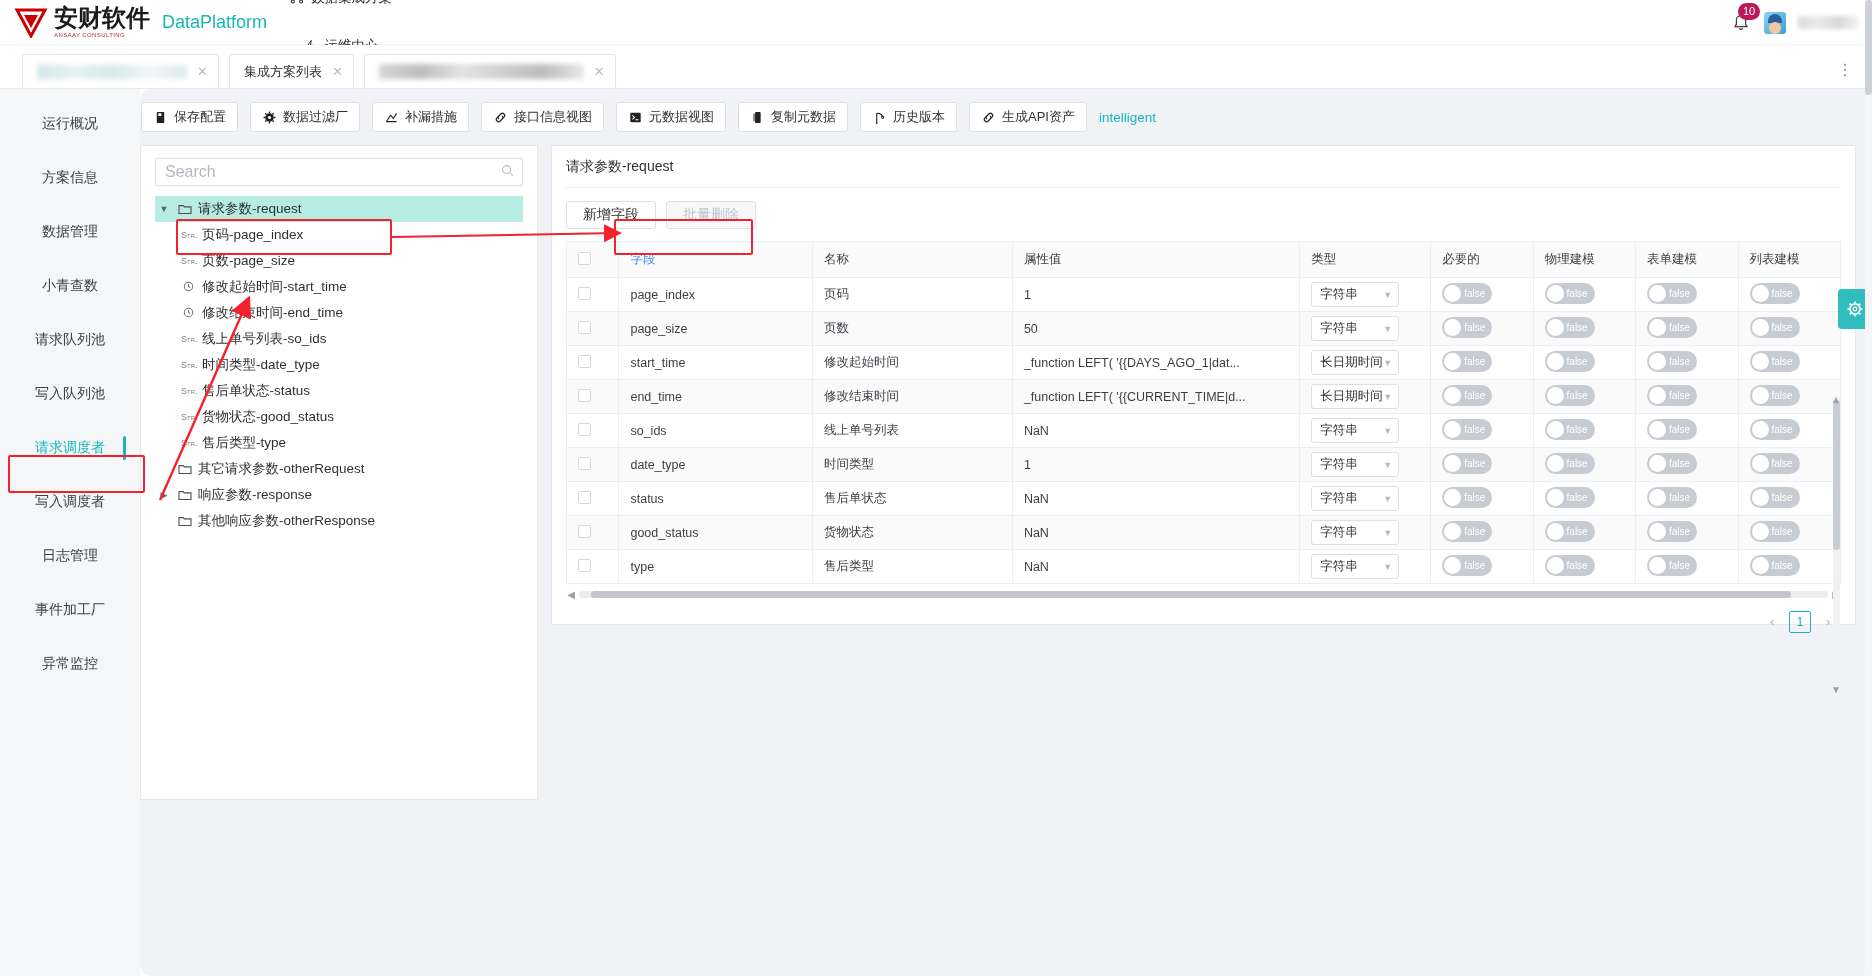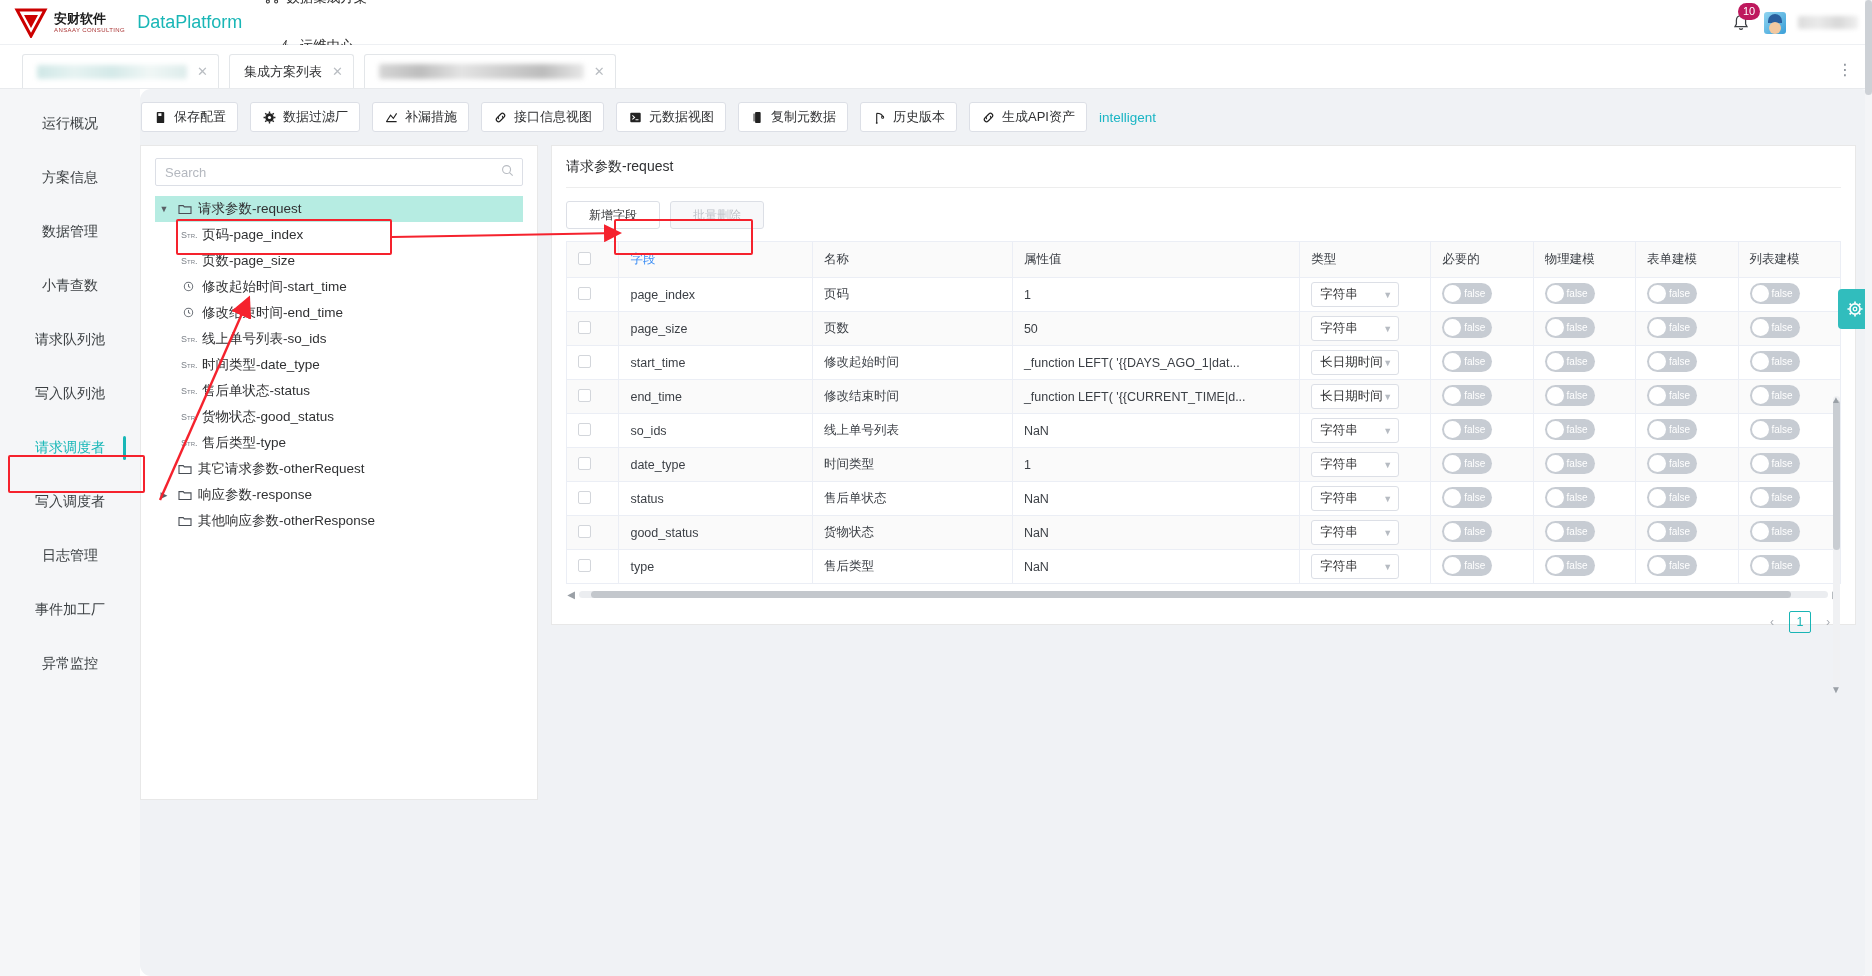--- a/index.html
+++ b/index.html
@@ -14,21 +14,21 @@
 
   
   .topnav {
     height: 45px; display: flex; align-items: center;
     border-bottom: 1px solid #eef0f3; background:#fff;
     position: relative;
   }
   .brand { display:flex; align-items:center; margin-left: 14px; gap:6px; }
   .logo-mark { width: 34px; height: 32px; position: relative; }
   .logo-mark svg { display:block; }
-  .brand-cn { font-size: 13px; font-weight: bold; color:#1a1a1a; letter-spacing:0px; line-height:1; }
+  .brand-cn { font-size: 24px; font-weight: bold; color:#1a1a1a; letter-spacing:0px; line-height:1; }
   .brand-sub { font-size: 6px; color:#a33; letter-spacing:0.4px; margin-top:2px; }
   .brand-txt { display:flex; flex-direction:column; justify-content:center; }
   .brand-dp { color:#19b6b6; font-size:18px; margin-left:6px; font-weight:500; }
   .navitems { display:flex; align-items:center; margin-left: 22px; gap: 30px; flex-direction: column; }
   .navitem { display:flex; align-items:center; gap:7px; font-size:13.5px; color:#2b2b2b; cursor:pointer; }
   .navitem .ico { width:15px; height:15px; display:inline-flex; align-items:center; justify-content:center; color:#333; }
   .topright { position:absolute; right: 14px; top:0; height:45px; display:flex; align-items:center; gap:12px; }
   .bell-wrap { position:relative; width:22px; height:22px; }
   .badge {
     position:absolute; top:-9px; left:8px; background:#be185d; color:#fff;
@@ -78,21 +78,21 @@
   .intelligent { color:#19b5c4; font-size:13.5px; cursor:pointer; }
 
   
   .panels { display:flex; gap:13px; padding:0 16px 0 0; }
   .treepanel {
     width:398px; height:655px; background:#fff; border:1px solid #e8e8e8; flex:none;
     padding:12px 14px 0 14px; position:relative;
   }
   .searchbox { position:relative; height:28px; border:1px solid #dcdfe6; border-radius:2px; display:flex; align-items:center;}
   .searchbox input {
-    border:none; outline:none; font-size:13px; padding:0 28px 0 9px; width:100%; height:100%;
+    border:none; outline:none; font-size:16px; padding:0 28px 0 9px; width:100%; height:100%;
     color:#303133; font-family:"Liberation Sans", sans-serif; background:transparent;
   }
   .searchbox input::placeholder { color:#b4b8bf; }
   .searchbox .sic { position:absolute; right:8px; color:#b9bdc3; font-size:13px; }
 
   .tree { margin-top:10px; font-size:13.5px; color:#303133; }
   .tnode { height:26px; display:flex; align-items:center; gap:6px; cursor:pointer; padding-left:2px;}
   .tnode.sel { background:#b6ece2; }
   .caret { width:14px; text-align:center; font-size:9px; color:#5a5f66; flex:none;}
   .caret.empty { visibility:hidden; }
@@ -100,21 +100,21 @@
   .strtag { font-size:9px; color:#7b8088; width:15px; flex:none; text-align:center; font-variant:small-caps; }
   .tleaf { padding-left:26px; }
   .tnode .lbl { white-space:nowrap; }
 
   .datapanel {
     flex:1; background:#fff; border:1px solid #e8e8e8; height:480px; padding:12px 14px 0 14px;
     position:relative; min-width:0;
   }
   .dp-title { font-size:14px; color:#303133; padding-bottom:11px; border-bottom:1px solid #ededed; }
   .dp-actions { display:flex; gap:10px; padding:13px 0 12px 0; }
-  .abtn { height:28px; border:1px solid #dcdfe6; background:#fff; border-radius:3px; font-size:12px; color:#303133; padding:0 22px; cursor:pointer; display:flex; align-items:center;}
+  .abtn { height:28px; border:1px solid #dcdfe6; background:#fff; border-radius:3px; font-size:14px; color:#303133; padding:0 16px; cursor:pointer; display:flex; align-items:center;}
   .abtn.disabled { color:#bfc3c9; background:#f7f8fa; cursor:not-allowed; }
 
   table.grid { width:100%; border-collapse:collapse; table-layout:fixed; }
   table.grid th {
     background:#fafafa; font-weight:normal; font-size:12.5px; color:#3b3f45; text-align:left;
     padding:9px 11px; border:1px solid #ebeef5; border-left:none; white-space:nowrap;
   }
   table.grid th:first-child, table.grid td:first-child { border-left:1px solid #ebeef5; }
   table.grid th.linkhead { color:#3c8ef5; }
   table.grid td {

